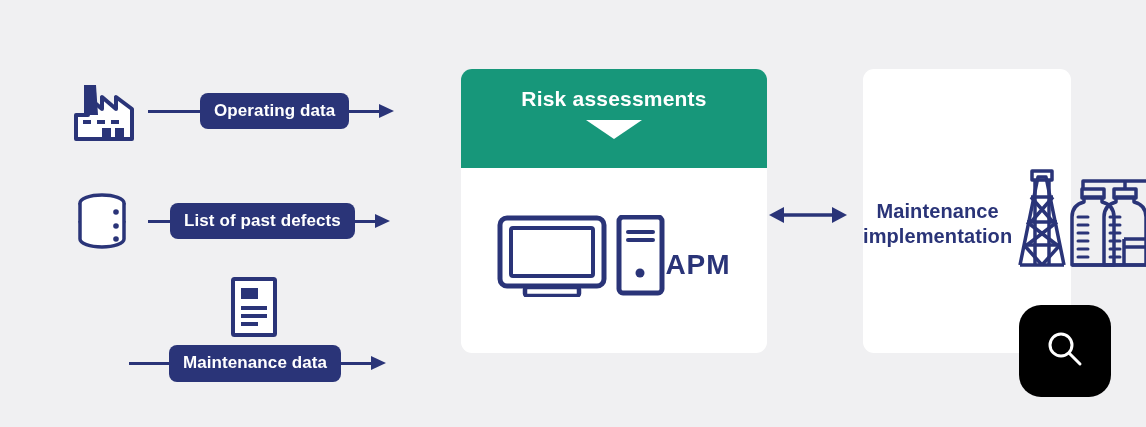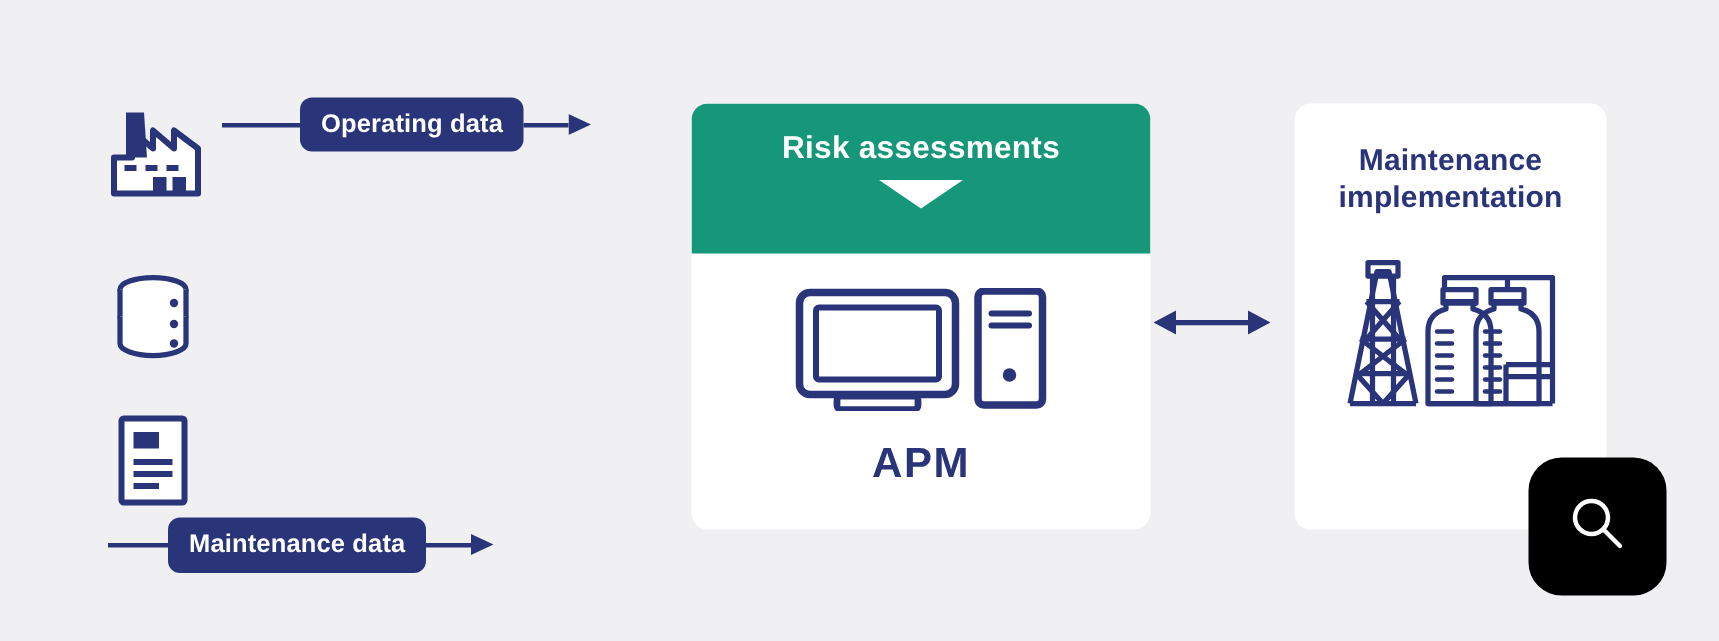--- a/index.html
+++ b/index.html
@@ -18,20 +18,21 @@
     overflow: hidden;
   }
 
   
   .src-row {
     position: absolute;
     left: 64px;
     width: 380px;
     height: 96px;
     display: flex;
+    align-items: center;
   }
   .src-icon {
     width: 76px;
     height: 76px;
     flex: 0 0 76px;
     display: flex;
     align-items: center;
     justify-content: center;
   }
   .conn {
@@ -94,21 +95,20 @@
   }
   .head-line2 {
     font-size: 19px;
     font-weight: bold;
     line-height: 1.17;
     letter-spacing: .1px;
   }
   #center-body {
     flex: 1 1 auto;
     display: flex;
-    flex-direction: column;
     align-items: center;
     justify-content: center;
     padding-bottom: 6px;
   }
   #apm-label {
     color: #2a3478;
     font-size: 28px;
     font-weight: bold;
     letter-spacing: 1px;
     margin-top: 14px;
@@ -126,21 +126,20 @@
   
   #right-card {
     position: absolute;
     left: 863px;
     top: 69px;
     width: 208px;
     height: 284px;
     border-radius: 11px;
     background: #ffffff;
     display: flex;
-    flex-direction: column;
     align-items: center;
   }
   #right-title {
     color: #2a3478;
     font-size: 20px;
     font-weight: bold;
     line-height: 1.25;
     text-align: center;
     margin-top: 26px;
     letter-spacing: .1px;
@@ -200,20 +199,30 @@
       <svg width="76" height="76" viewBox="0 0 76 76" fill="none">
         <g stroke="#2a3478" stroke-width="3.5" fill="#ffffff">
           <ellipse cx="38" cy="20" rx="22" ry="8"></ellipse>
           <path d="M16 20 L16 38 A22 8 0 0 0 60 38 L60 20"></path>
           <path d="M16 38 L16 56 A22 8 0 0 0 60 56 L60 38"></path>
         </g>
         <circle cx="52" cy="29" r="2.8" fill="#2a3478"></circle>
         <circle cx="52" cy="43" r="2.8" fill="#2a3478"></circle>
         <circle cx="52" cy="56" r="2.8" fill="#2a3478"></circle>
       </svg>
+    </div>
+    <div class="conn">
+      <div class="line-seg" style="width:22px;"></div>
+      <div class="pill">List of past defects</div>
+      <div class="line-seg" style="width:20px;"></div>
+      <div class="arrow-wrap">
+        <svg width="16" height="18" viewBox="0 0 16 18">
+            <path d="M0 2 L15 9 L0 16 Z" fill="#2a3478"></path>
+          </svg>
+      </div>
     </div>
   </div>
 
   <div class="src-row" style="top:269px;flex-direction:column;">
     <div class="src-icon">
       <svg width="76" height="76" viewBox="0 0 76 76" fill="none">
         <rect x="17" y="10" width="42" height="56" rx="1.5" stroke="#2a3478" stroke-width="4" fill="#ffffff"></rect>
         <rect x="25" y="19" width="17" height="11" fill="#2a3478"></rect>
         <g stroke="#2a3478" stroke-width="4" stroke-linecap="butt">
           <line x1="25" y1="39" x2="51" y2="39"></line>

